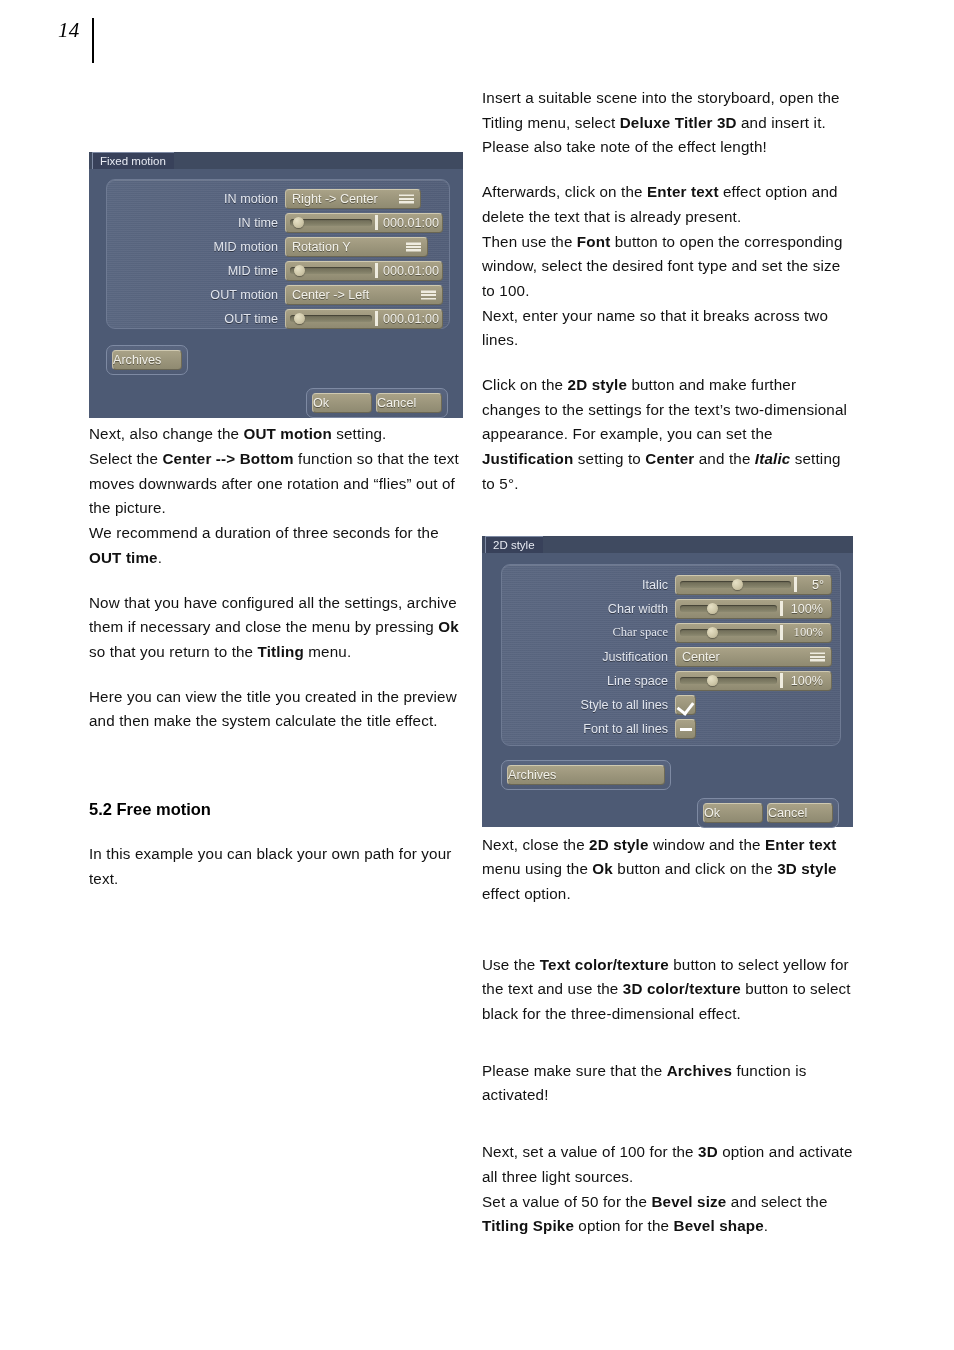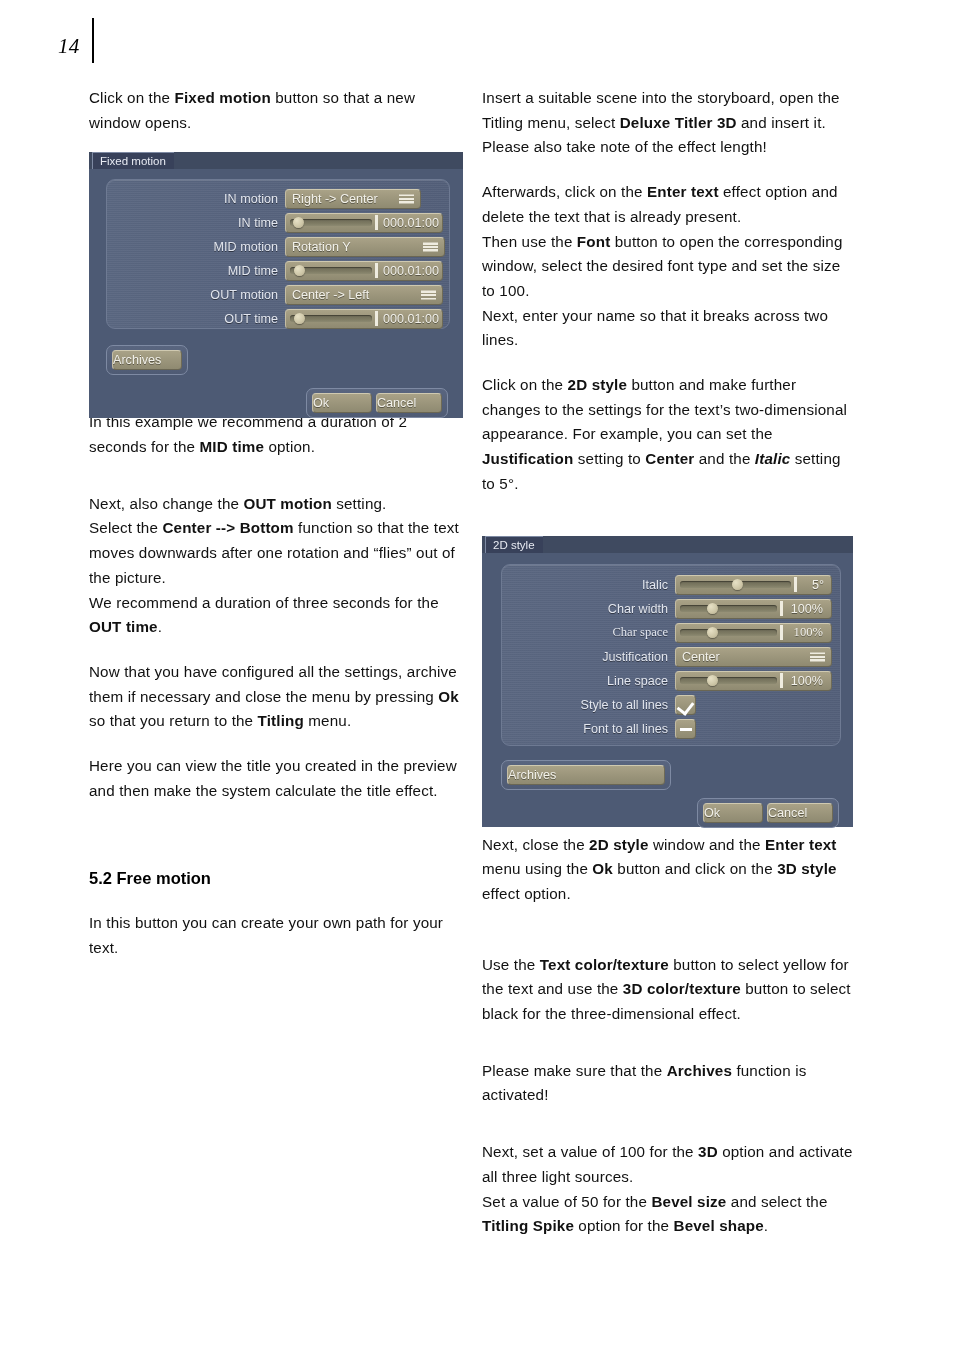--- a/index.html
+++ b/index.html
@@ -20,21 +20,21 @@
   .page-head {
     position: absolute;
     top: 18px;
     left: 0;
     width: 954px;
     height: 46px;
   }
   .page-number {
     position: absolute;
     left: 58px;
-    top: 16px;
+    top: 0;
     font-size: 21px;
     font-style: italic;
     font-family: "Liberation Serif", serif;
     letter-spacing: 0.3px;
   }
   .head-rule {
     position: absolute;
     left: 92px;
     top: 0px;
     width: 2px;
@@ -280,34 +280,33 @@
 </style>
 </head>
 <body>
 
 <div class="page-head">
   <div class="page-number">14</div>
   <div class="head-rule"></div>
 </div>
 
 <div class="col col-left">
-  <p class="para">Click on the <b>Fixed motion</b> button so that a new window opens.</p>
 
   <div style="height:0"></div>
   <div style="height:62px"></div>
 
   <p class="para">Use the <b>IN motion</b> button to set the <b>Left --&gt; Centre</b> option so that the text “flies” from the left to the centre of the picture.<br>Then use the <b>IN time</b> slider control to assign a duration to this fade-in effect, for example, 3 seconds.</p>
   <p class="para">For the <b>MID motion</b> setting, select a <b>Rotation</b> so that the text rotates in the middle of the picture.<br>In this example we recommend a duration of 2 seconds for the <b>MID time</b> option.</p>
   <div class="gap-s"></div>
   <p class="para">Next, also change the <b>OUT motion</b> setting.<br>Select the <b>Center --&gt; Bottom</b> function so that the text moves downwards after one rotation and “flies” out of the picture.<br>We recommend a duration of three seconds for the <b>OUT time</b>.</p>
   <p class="para">Now that you have configured all the settings, archive them if necessary and close the menu by pressing <b>Ok</b> so that you return to the <b>Titling</b> menu.</p>
   <p class="para">Here you can view the title you created in the preview and then make the system calculate the title effect.</p>
   <div class="gap-l"></div>
   <h2 class="section">5.2 Free motion</h2>
-  <p class="para">In this button you can create your own path for your text.</p>
+  <p class="para">In this example you can black your own path for your text.</p>
 </div>
 
 <div class="col col-right">
   <p class="para">Insert a suitable scene into the storyboard, open the Titling menu, select <b>Deluxe Titler 3D</b> and insert it. Please also take note of the effect length!</p>
   <p class="para">Afterwards, click on the <b>Enter text</b> effect option and delete the text that is already present.<br>Then use the <b>Font</b> button to open the corresponding window, select the desired font type and set the size to 100.<br>Next, enter your name so that it breaks across two lines.</p>
   <p class="para">Click on the <b>2D style</b> button and make further changes to the settings for the text’s two-dimensional appearance. For example, you can set the <b>Justification</b> setting to <b>Center</b> and the <i class="bi">Italic</i> setting to 5°.</p>
 
   <div style="height:316px"></div>
 
   <p class="para">Next, close the <b>2D style</b> window and the <b>Enter text</b> menu using the <b>Ok</b> button and click on the <b>3D style</b> effect option.</p>
@@ -341,21 +340,21 @@
         <div class="track" style="width:82px; flex:0 0 82px;">
           <div class="knob" style="left:10%;"></div>
         </div>
         <div class="endtick"></div>
         <div class="val">000.01:00</div>
       </div>
     </div>
 
     <div class="row" style="position:absolute; left:17px; top:66px; width:342px;">
       <div class="rlabel" style="width:172px;">MID motion</div>
-      <div class="ctrl" style="width:160px;">
+      <div class="ctrl" style="width:143px;">
         <span class="ctext">Rotation Y</span>
         <span class="hamburger"></span>
       </div>
     </div>
 
     <div class="row" style="position:absolute; left:17px; top:90px; width:342px;">
       <div class="rlabel" style="width:172px;">MID time</div>
       <div class="sliderbox" style="width:158px; flex:0 0 158px;">
         <div class="track" style="width:82px; flex:0 0 82px;">
           <div class="knob" style="left:12%;"></div>

